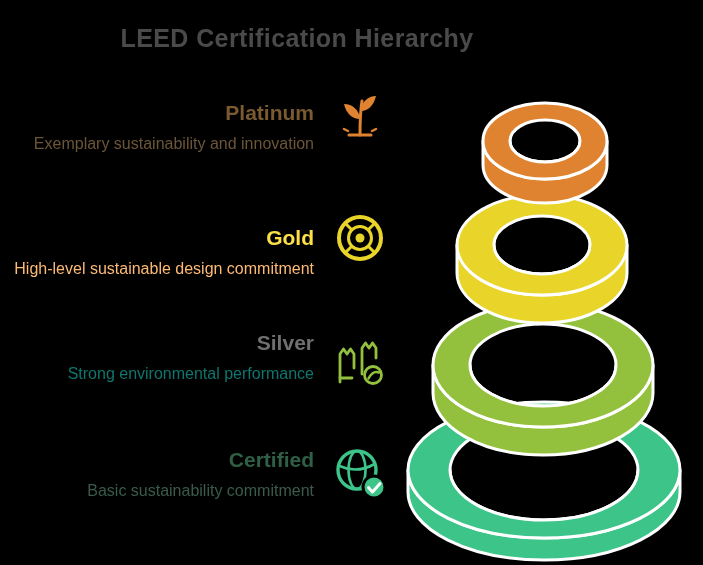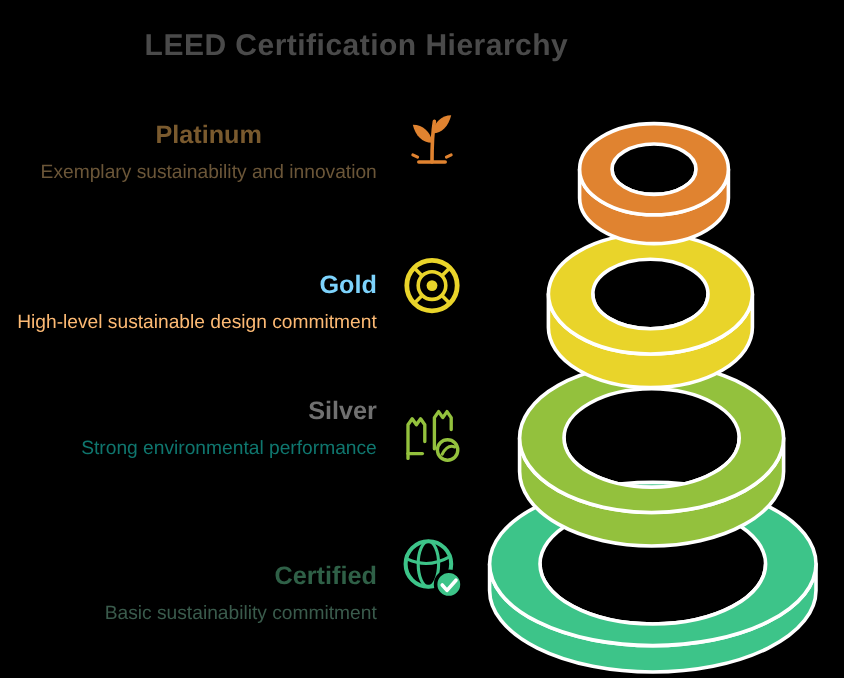--- a/index.html
+++ b/index.html
@@ -6,26 +6,26 @@
   body{width:703px;height:565px;position:relative;overflow:hidden;
        font-family:"Liberation Sans","DejaVu Sans",sans-serif;}
   .stage{position:absolute;inset:0;}
   .title{position:absolute;top:24px;left:0;width:594px;text-align:center;
          font-size:25px;font-weight:700;color:#4A4A4A;letter-spacing:.4px;}
   .tier-row{position:absolute;left:0;width:388px;display:flex;
             justify-content:flex-end;align-items:flex-start;gap:18px;}
   #row-platinum{top:85px;}  #row-platinum  .tier-text{margin-top:15px;}
   #row-gold{top:210px;}     #row-gold      .tier-text{margin-top:15px;}
   #row-silver{top:330px;}   #row-silver    .tier-text{}
-  #row-certified{top:445px;}#row-certified .tier-text{margin-top:23px;}
+  #row-certified{top:445px;}#row-certified .tier-text{margin-top:2px;}
   .tier-text{text-align:right;}
   .tier-label{font-size:21px;font-weight:700;line-height:26px;margin:0 0 8px 0;}
   .tier-desc{font-size:16px;line-height:20px;margin:0;white-space:nowrap;}
-  #row-platinum  .tier-label{color:#7A5A2E;text-align:center;} #row-platinum  .tier-desc{color:#6B5638;}
-  #row-gold      .tier-label{color:#7dd3fc;} #row-gold      .tier-desc{color:#fdba74;}
+  #row-platinum  .tier-label{color:#7A5A2E;} #row-platinum  .tier-desc{color:#6B5638;}
+  #row-gold      .tier-label{color:#fde047;} #row-gold      .tier-desc{color:#fdba74;}
   #row-silver    .tier-label{color:#707070;} #row-silver    .tier-desc{color:#0f766e;}
   #row-certified .tier-label{color:#2F6047;} #row-certified .tier-desc{color:#3A5B4C;}
   .icon{width:56px;height:56px;flex:0 0 56px;fill:none;
         stroke-linecap:round;stroke-linejoin:round;}
   #row-platinum  .icon{color:#E08330;}
   #row-gold      .icon{color:#E9D42A;}
   #row-silver    .icon{color:#93C13D;}
   #row-certified .icon{color:#3DC489;}
   .rings{position:absolute;inset:0;pointer-events:none;}
 </style>

